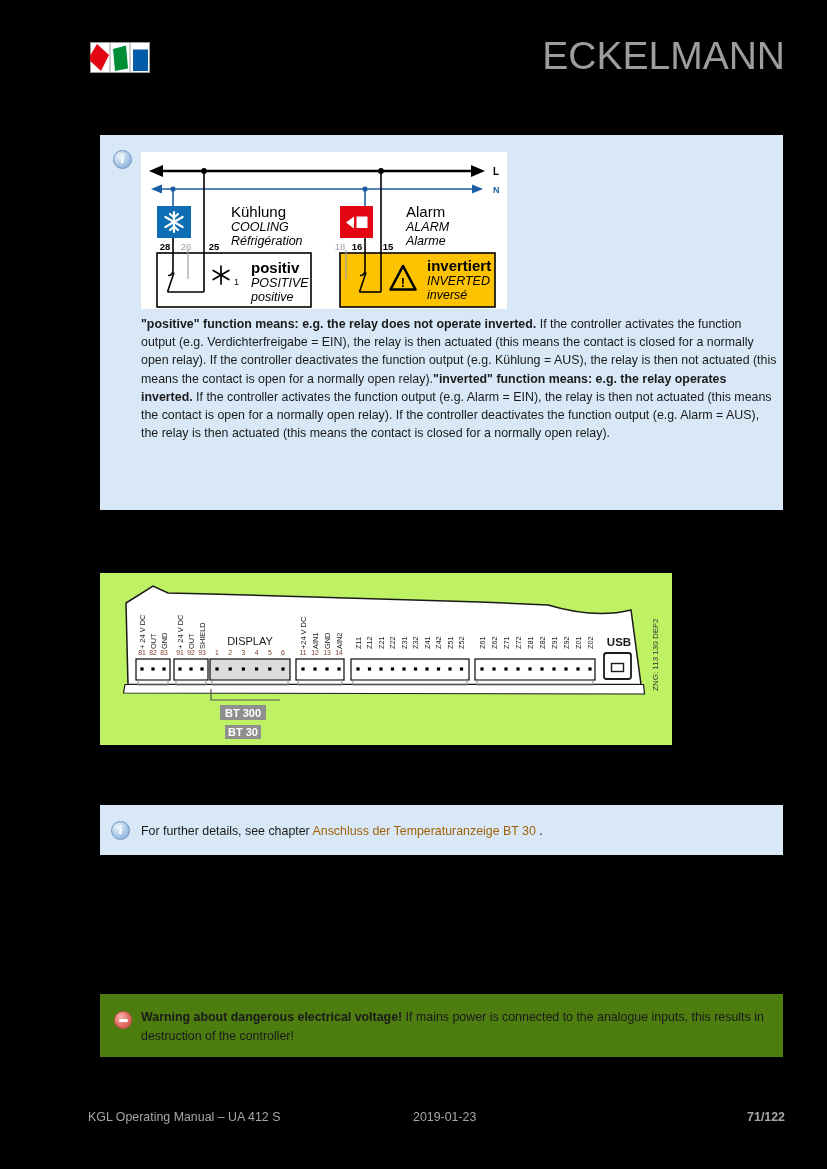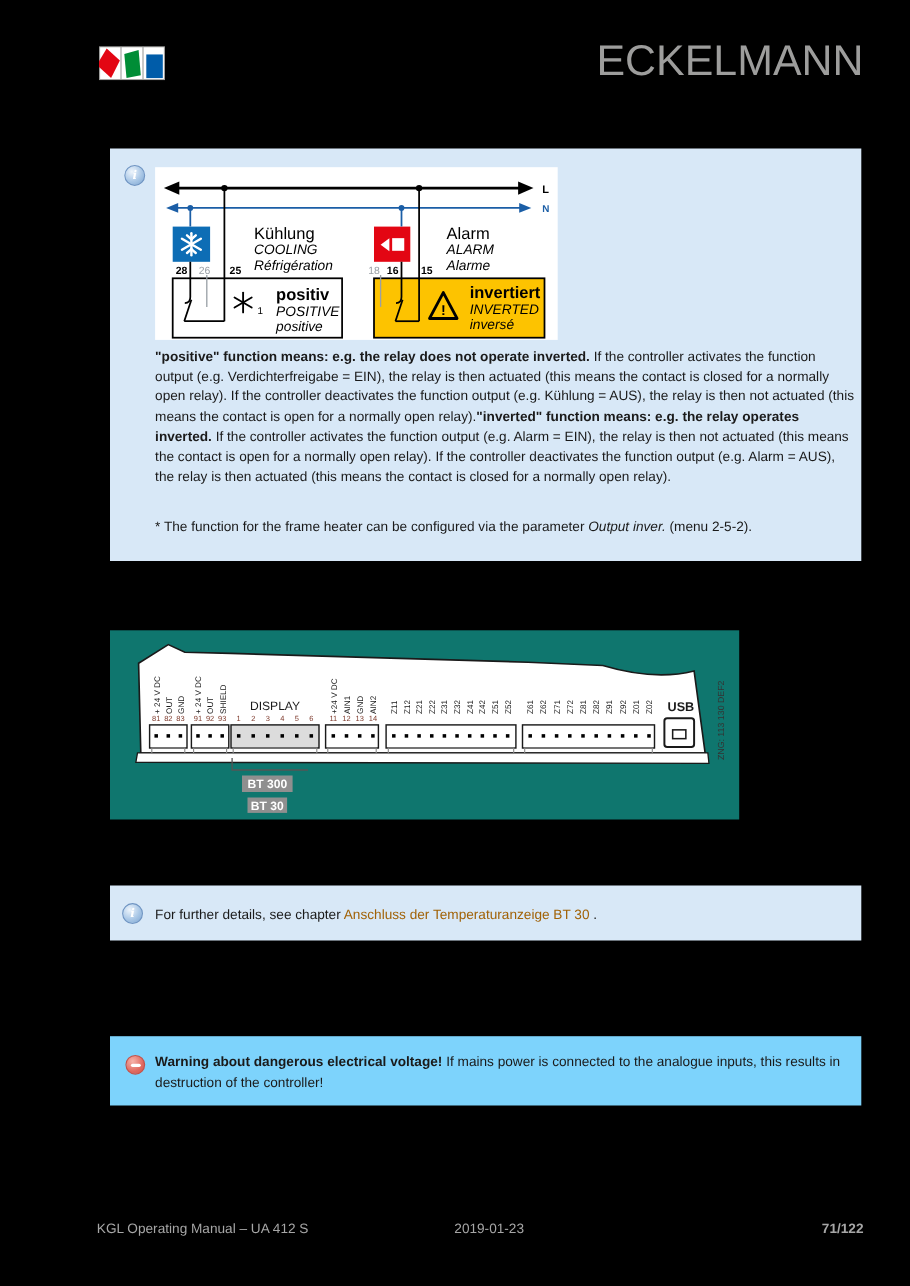--- a/index.html
+++ b/index.html
@@ -4,38 +4,38 @@
 <style>
   html,body{margin:0;padding:0;background:#000;}
   .page{position:relative;width:827px;height:1169px;background:#000;font-family:"Liberation Sans",sans-serif;overflow:hidden;margin-left:28px;}
   
   .logo{position:absolute;left:62px;top:42px;}
   .brand{position:absolute;top:36px;right:70px;font-size:39px;font-weight:500;color:#9d9d9c;letter-spacing:0px;line-height:39px;}
   
   .notebox{position:absolute;left:72px;width:683px;background:#d8e8f7;}
   .note1{top:135px;height:375px;}
   .note2{top:805px;height:50px;}
-  .warnbox{position:absolute;left:72px;top:942px;width:683px;height:63px;background:#7dd3fc;}
+  .warnbox{position:absolute;left:72px;top:994px;width:683px;height:63px;background:#4d7c0f;}
   .ibadge{position:absolute;width:17px;height:17px;border-radius:50%;
     background:radial-gradient(circle at 35% 30%, #eef5fc, #a9c7e6 55%, #7ca4d0);
     border:1px solid #6f94c2;color:#fff;text-align:center;
     font-family:"DejaVu Serif",serif;font-style:italic;font-weight:bold;font-size:11px;line-height:17px;}
   .wbadge{position:absolute;left:14px;top:17px;width:16px;height:16px;border-radius:50%;
     background:radial-gradient(circle at 35% 30%, #f6b3aa, #e06a60 60%, #ce584f);
     border:1px solid #c4524a;}
   .wbadge .bar{position:absolute;left:3.5px;top:6.5px;width:9px;height:3px;background:#fff;border-radius:1.5px;}
   .dia1{position:absolute;left:41px;top:17px;width:366px;height:157px;background:#fff;}
   .bodytext{position:absolute;left:41px;top:180px;width:637px;font-size:12.4px;line-height:18.2px;color:#1a1a1a;margin:0;}
   .footnote{position:absolute;left:41px;top:337px;width:637px;font-size:12.4px;color:#1a1a1a;margin:0;}
   .note2 .ntext{position:absolute;left:41px;top:19px;font-size:12.4px;color:#1a1a1a;}
   .note2 .ibadge{left:11px;top:16px;}
   .note1 .ibadge{left:13px;top:15px;}
   .chapter-link{color:#a16207;text-decoration:none;}
   .warnbox .wtext{position:absolute;left:41px;top:14px;width:625px;font-size:12.4px;line-height:18.5px;color:#1a1a1a;}
-  .figbox{position:absolute;left:72px;top:573px;width:572px;height:172px;background:#0f766e;}
+  .figbox{position:absolute;left:72px;top:573px;width:572px;height:172px;background:#bef264;}
   
   .footer{position:absolute;left:0;top:1110px;width:827px;font-size:12.4px;color:#a6a6a6;}
   .footer .fl{position:absolute;left:60px;top:0;}
   .footer .fc{position:absolute;left:385px;top:0;}
   .footer .fr{position:absolute;right:70px;top:0;font-weight:bold;}
   svg text{font-family:"Liberation Sans",sans-serif;}
 </style>
 </head>
 <body>
 
@@ -132,21 +132,20 @@
 
       <path d="M262,114 L274.5,137.5 L249.5,137.5 Z" fill="#fdc300" stroke="#000" stroke-width="2.6" stroke-linejoin="round"></path>
       <text x="262" y="134.5" font-size="13" font-weight="bold" text-anchor="middle">!</text>
       <text x="286" y="119" font-size="15" font-weight="600">invertiert</text>
       <text x="286" y="133" font-size="12.5" font-style="italic">INVERTED</text>
       <text x="286" y="147" font-size="12.5" font-style="italic">inversé</text>
     </svg>
 
     <p class="bodytext"><b>"positive" function means: e.g. the relay does not operate inverted.</b><span> If the controller activates the function output (e.g. Verdichterfreigabe = EIN), the relay is then actuated (this means the contact is closed for a normally open relay). If the controller deactivates the function output (e.g. Kühlung = AUS), the relay is then not actuated (this means the contact is open for a normally open relay).</span><b>"inverted" function means: e.g. the relay operates inverted.</b><span> If the controller activates the function output (e.g. Alarm = EIN), the relay is then not actuated (this means the contact is open for a normally open relay). If the controller deactivates the function output (e.g. Alarm = AUS), the relay is then actuated (this means the contact is closed for a normally open relay).</span></p>
 
-    <p class="footnote"><span>* The function for the frame heater can be configured via the parameter </span><i>Output inver.</i><span> (menu 2-5-2).</span></p>
   </div>
 
   <div class="figbox">
     <svg width="572" height="172" viewBox="0 0 572 172">
 
       <path d="M28,111.5 L26,30 L53,13 L68,20 L110,21 L380,29 L448,32 Q495,46 531,37 L541,111.5 Z" fill="#fff" stroke="#1a1a1a" stroke-width="1.5"></path>
       <path d="M25,111.5 L543.5,111.5 L544.5,121 L23.5,120 Z" fill="#fff" stroke="#1a1a1a" stroke-width="1.2"></path>
 
       <g stroke="#1a1a1a" stroke-width="1.3" fill="#fff">
         <rect x="36" y="86" width="34" height="21"></rect>

